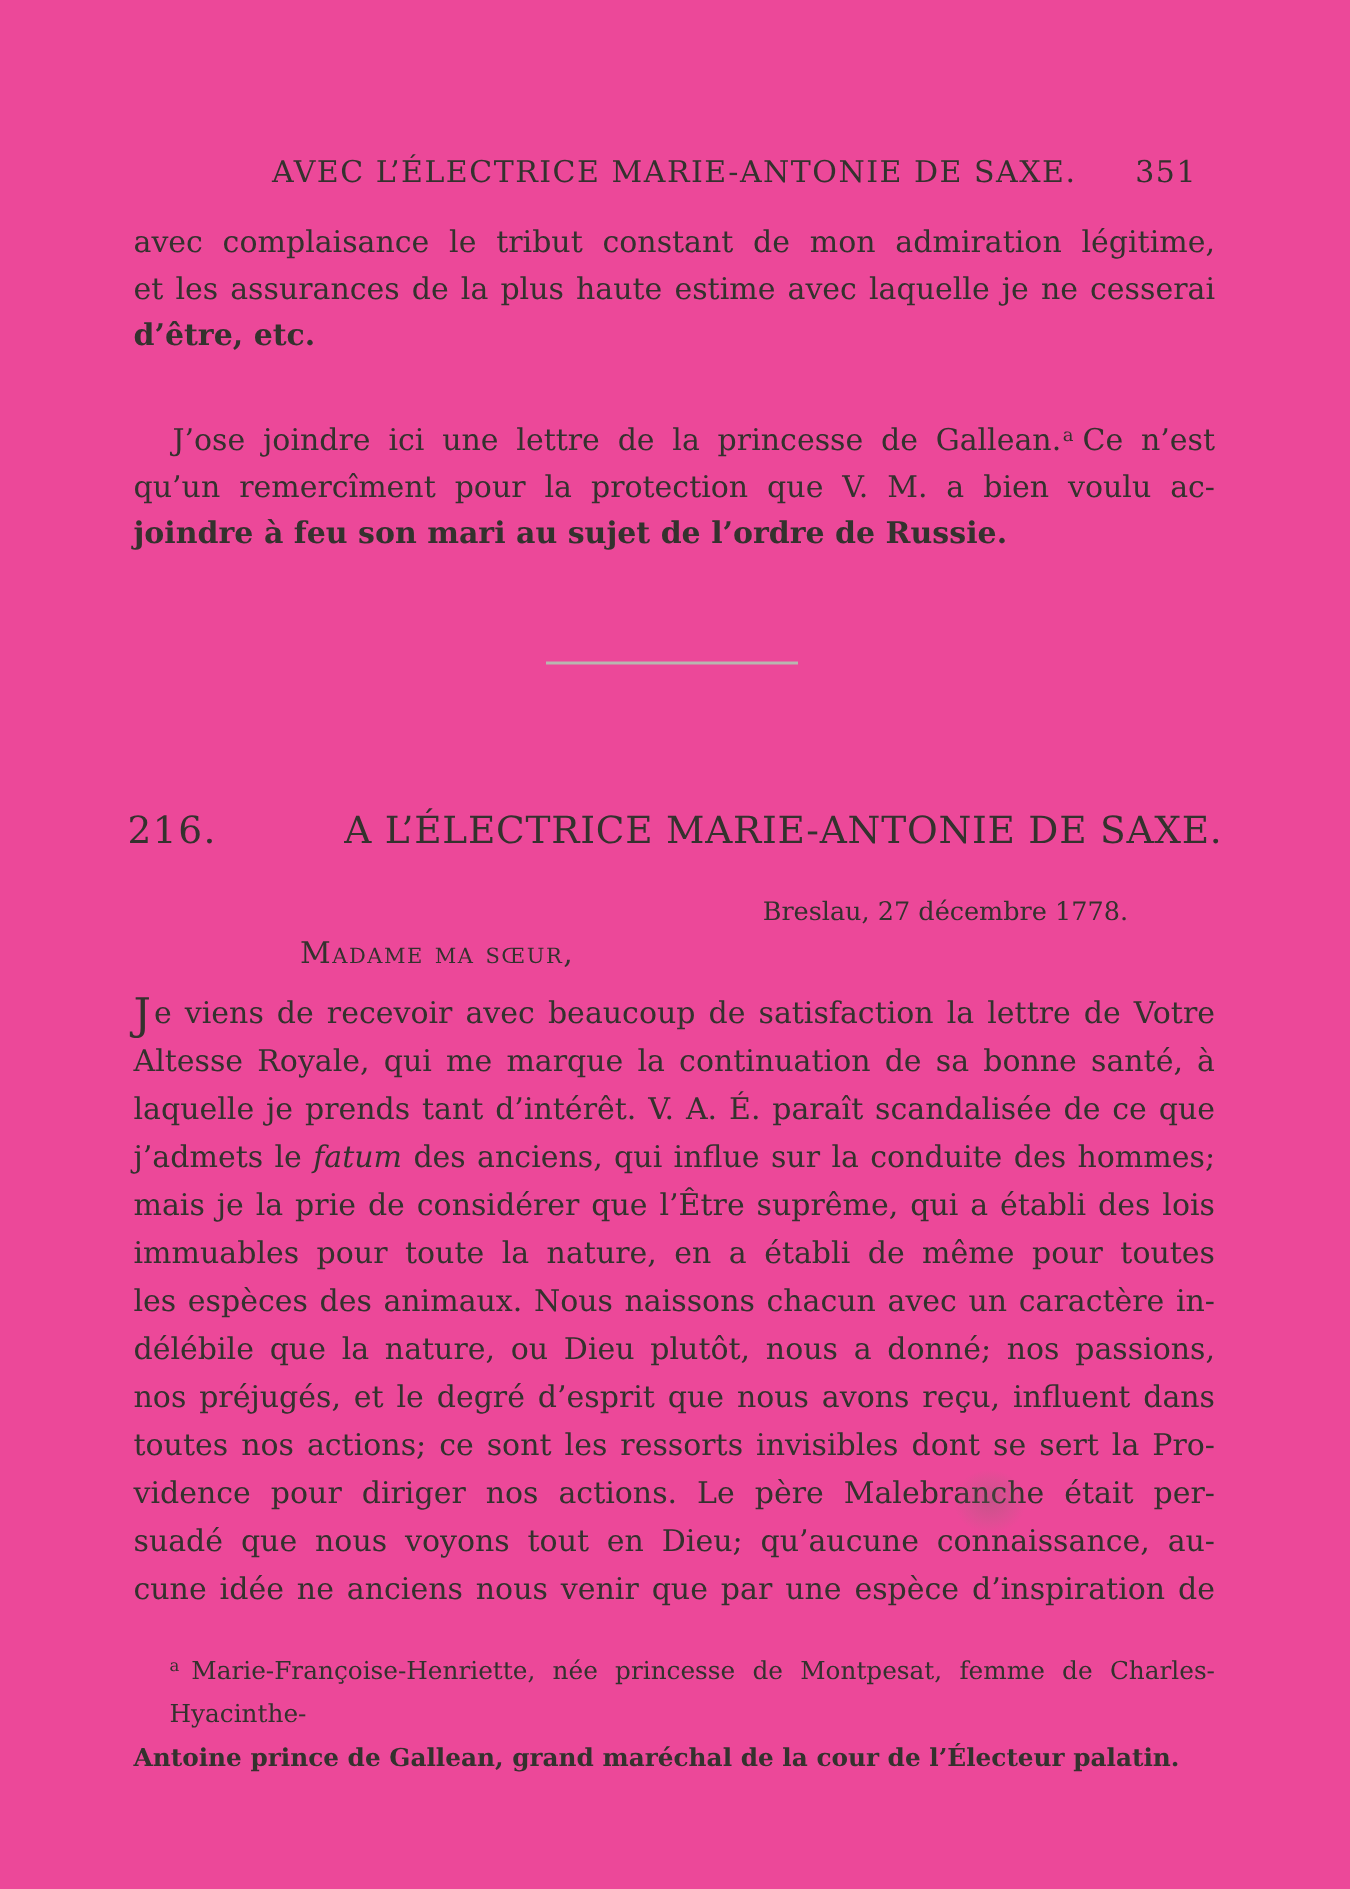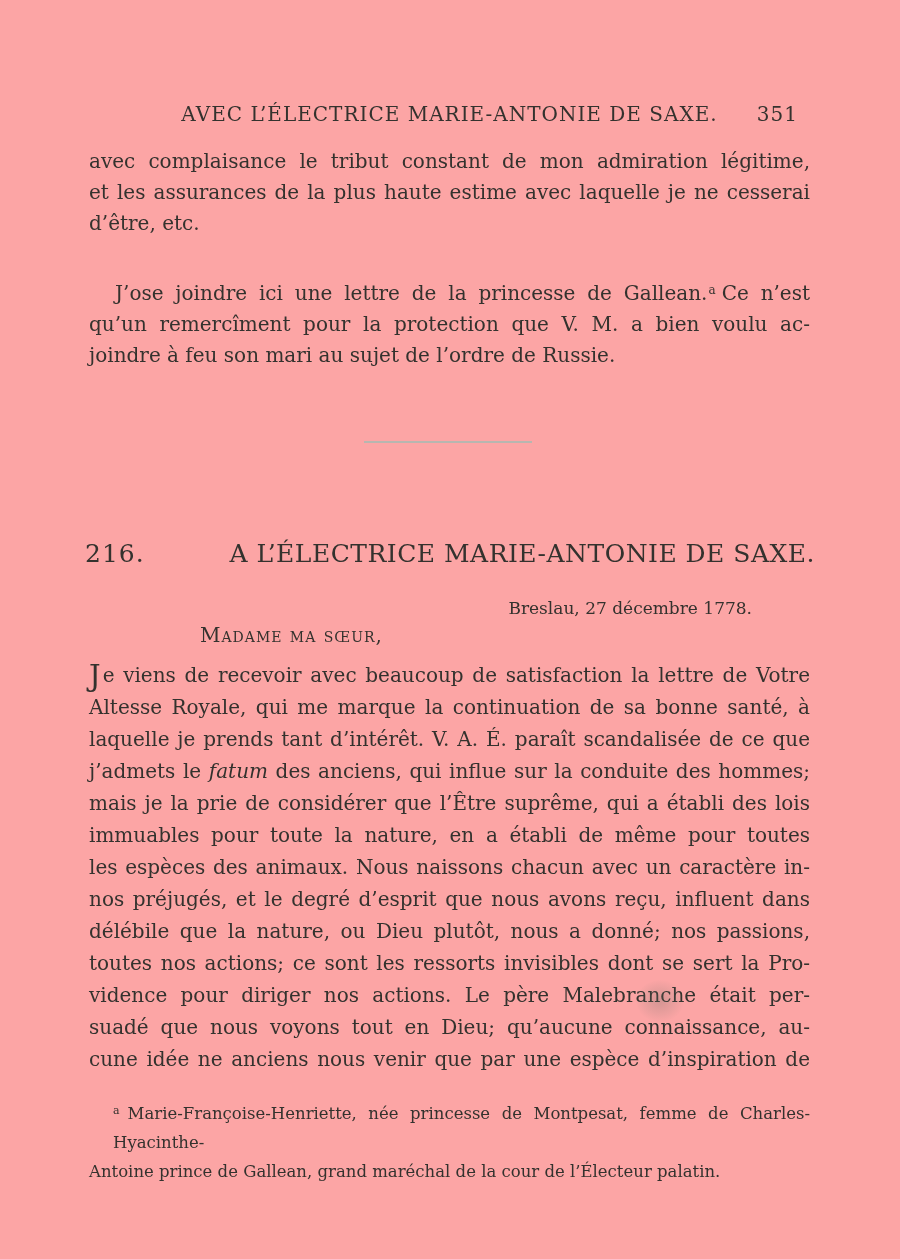--- a/index.html
+++ b/index.html
@@ -1,32 +1,32 @@
 <!DOCTYPE html>
 <html><head>
 <meta charset="utf-8">
 <style>
   html,body{margin:0;padding:0;}
   .page{
     position:relative;
     width:900px;height:1259px;
-    background:#fca5a5;
+    background:#ec4899;
     font-family:"DejaVu Serif", serif;
     color:#34322e;
     overflow:hidden;
   }
   .block{position:absolute;left:89px;width:721px;}
   
   .running-header{top:101px;text-align:center;font-size:20px;letter-spacing:1px;line-height:26px;}
   .folio{position:absolute;right:12px;top:0;font-size:20px;letter-spacing:1px;}
   
   .para{font-size:20px;}
   .para .line{line-height:31px;}
   .jline{text-align:justify;text-align-last:justify;}
-  .lline{text-align:left;}
+  .lline{text-align:left;font-weight:bold;}
   .indent{text-indent:26px;}
   .noteref{font-size:12px;vertical-align:6px;margin-left:1px;margin-right:6px;}
   
   .rule{position:absolute;top:441px;left:364px;width:168px;height:2px;background:#b8b6b0;}
   
   .letter-heading{top:538px;left:85px;width:730px;display:flex;justify-content:space-between;gap:16px;font-size:25px;line-height:32px;white-space:nowrap;}
   .letter-heading .num{letter-spacing:1px;}
   .letter-heading .ttl{letter-spacing:0.5px;margin-left:48px;}
   .dateline{top:596px;text-align:right;padding-right:58px;box-sizing:border-box;font-size:17px;line-height:24px;}
   .salutation{top:622px;padding-left:111px;box-sizing:border-box;font-size:20px;line-height:27px;font-variant:small-caps;letter-spacing:1px;}
@@ -84,22 +84,22 @@
       <span class="initial">J</span><span>e viens de recevoir avec beaucoup de satisfaction la lettre de Votre</span>
     </div>
     <div class="line jline">Altesse Royale, qui me marque la continuation de sa bonne santé, à</div>
     <div class="line jline">laquelle je prends tant d’intérêt. V. A. É. paraît scandalisée de ce que</div>
     <div class="line jline">
       <span>j’admets le </span><span class="it">fatum</span><span> des anciens, qui influe sur la conduite des hommes;</span>
     </div>
     <div class="line jline">mais je la prie de considérer que l’Être suprême, qui a établi des lois</div>
     <div class="line jline">immuables pour toute la nature, en a établi de même pour toutes</div>
     <div class="line jline">les espèces des animaux. Nous naissons chacun avec un caractère in-</div>
+    <div class="line jline">délébile que la nature, ou Dieu plutôt, nous a donné; nos passions,</div>
     <div class="line jline">nos préjugés, et le degré d’esprit que nous avons reçu, influent dans</div>
-    <div class="line jline">délébile que la nature, ou Dieu plutôt, nous a donné; nos passions,</div>
     <div class="line jline">toutes nos actions; ce sont les ressorts invisibles dont se sert la Pro-</div>
     <div class="line jline">vidence pour diriger nos actions. Le père Malebranche était per-</div>
     <div class="line jline">suadé que nous voyons tout en Dieu; qu’aucune connaissance, au-</div>
     <div class="line jline">cune idée ne anciens nous venir que par une espèce d’inspiration de</div>
   </div>
 
   <div class="smudge"></div>
 
   <div class="block footnote">
     <div class="line jline fn-indent">

